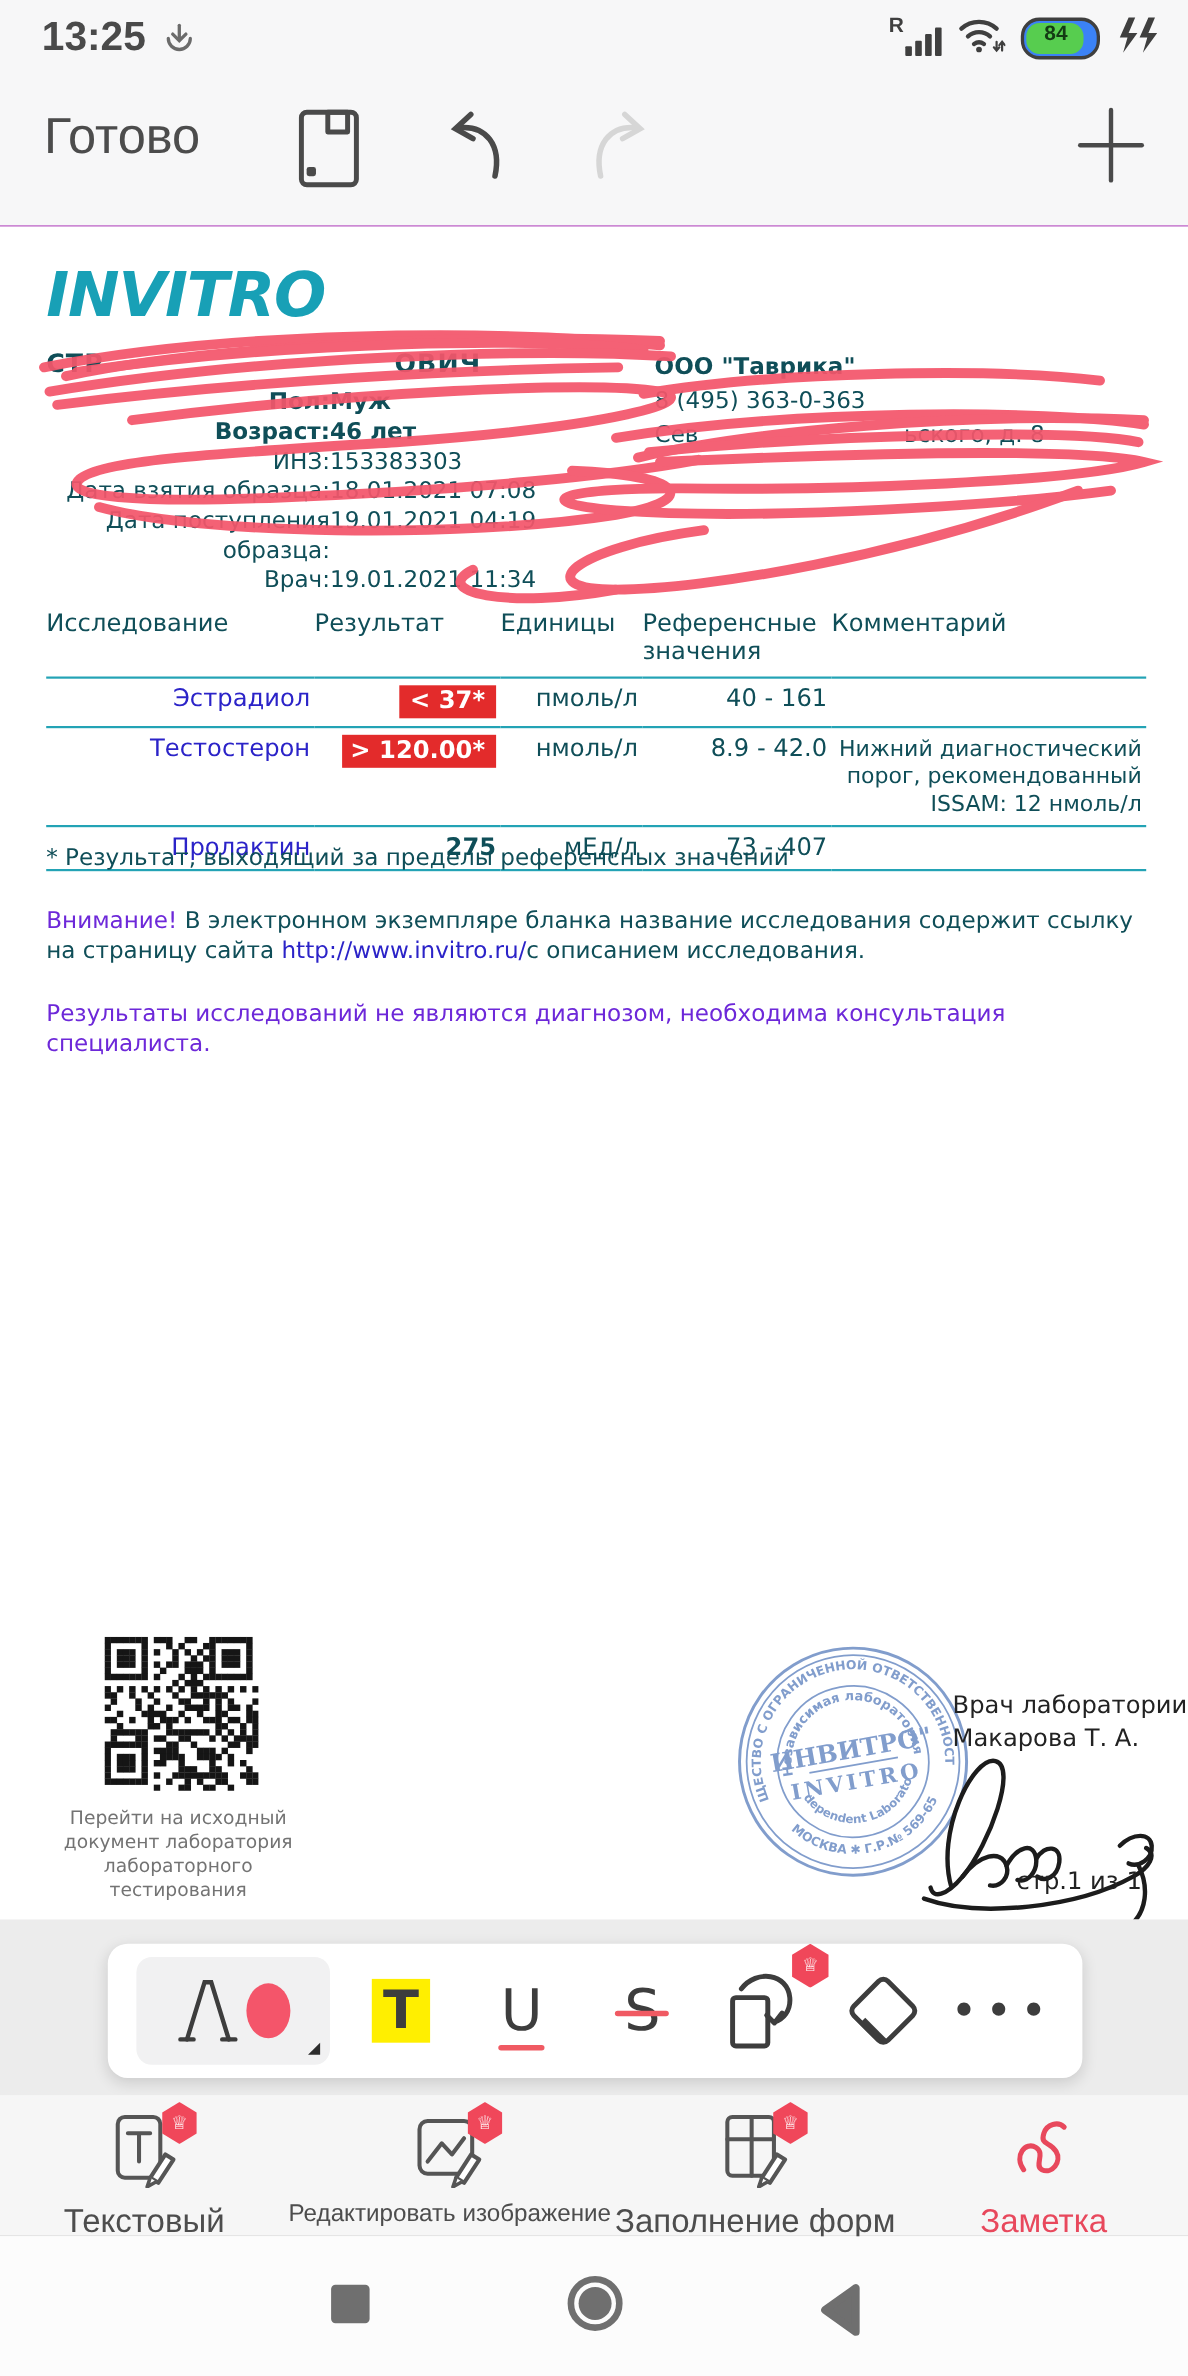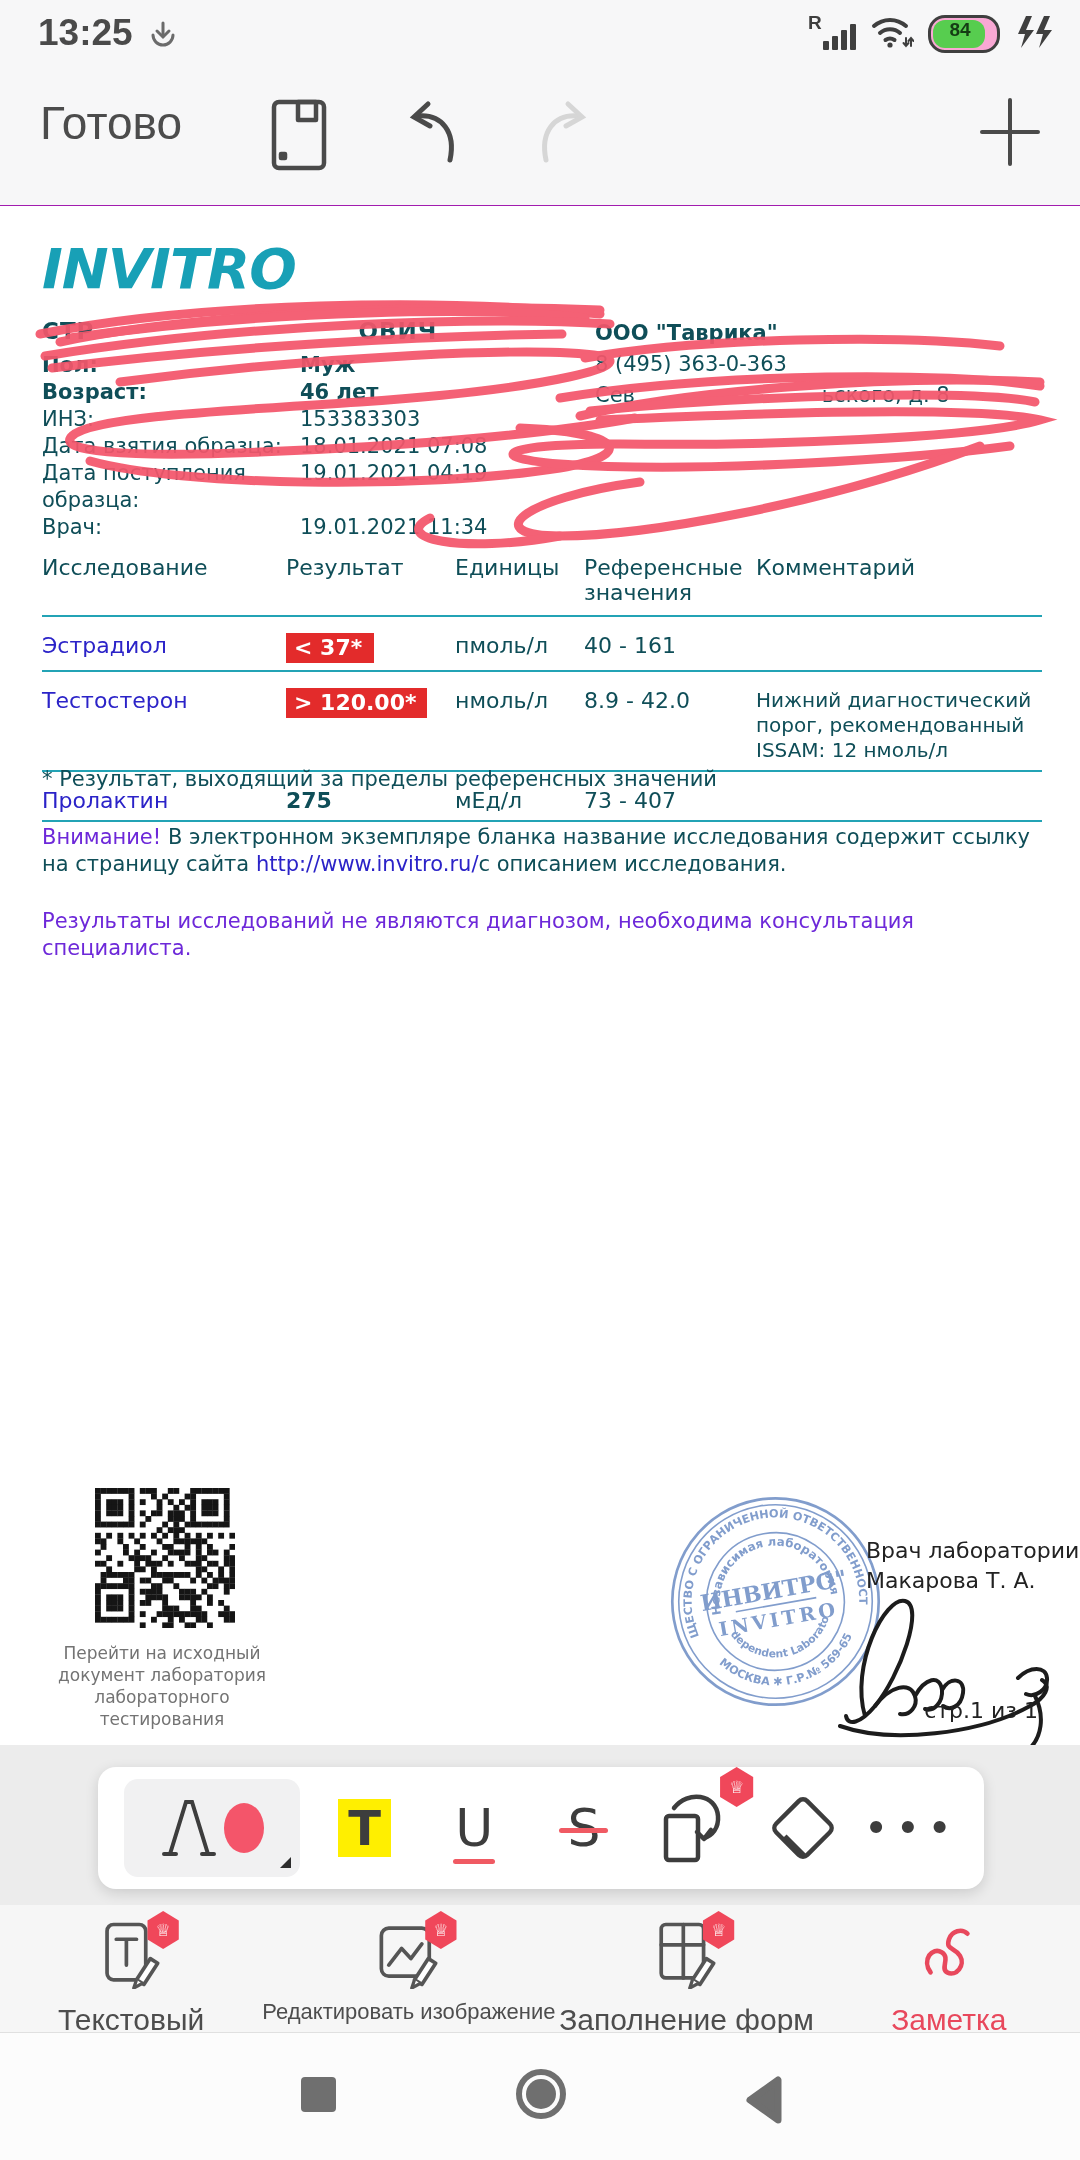--- a/index.html
+++ b/index.html
@@ -10,44 +10,44 @@
               border-bottom:1px solid #a21caf;box-shadow:0 2px 4px rgba(0,0,0,.05);}
   .status-bar{position:absolute;left:0;top:0;width:1080px;height:62px;}
   .st-time{position:absolute;left:38px;top:12px;font-size:37px;font-weight:bold;color:#4a4a4a;}
   .st-dl{position:absolute;left:148px;top:20px;}
   .st-right{position:absolute;right:26px;top:14px;display:flex;align-items:center;gap:14px;}
   .sig-wrap{position:relative;width:46px;height:36px;}
   .sig-r{position:absolute;left:-2px;top:-4px;font-size:19px;font-weight:bold;color:#3f3f3f;}
   .sig-bars{position:absolute;bottom:2px;right:0;display:flex;align-items:flex-end;gap:3px;}
   .sig-bars i{display:block;width:6px;background:#3f3f3f;border-radius:1px;}
   .batt{position:relative;width:66px;height:32px;border:3px solid #3f3f3f;border-radius:17px;
-        background:#f9a8d4;overflow:hidden;}
+        background:#3b82f6;overflow:hidden;}
   .batt-fill{position:absolute;left:2px;top:2px;bottom:2px;width:52px;background:#57cd4f;border-radius:12px;}
   .batt-num{position:absolute;left:0;top:1px;width:58px;text-align:center;font-size:19px;font-weight:bold;color:#143c14;}
   .toolbar{position:absolute;left:0;top:62px;width:1080px;height:142px;}
   .tb-done{position:absolute;left:40px;top:34px;font-size:46px;color:#4c4c4c;}
   .tb-ic{position:absolute;top:36px;}
   
   .doc{position:absolute;left:0;top:206px;width:1080px;height:1539px;background:#fff;overflow:hidden;
        font-family:"DejaVu Sans",sans-serif;color:#0f4e58;}
   .logo{position:absolute;left:42px;top:30px;font-size:56px;font-weight:800;font-style:italic;
         color:#18a0b6;letter-spacing:-1px;font-family:"DejaVu Sans",sans-serif;}
   .pat-name{position:absolute;left:42px;top:112px;font-size:23px;font-weight:bold;letter-spacing:1px;}
   .info{position:absolute;left:42px;top:146px;width:520px;font-size:21px;line-height:27px;}
   .info .row{display:flex;}
-  .info .lab{width:258px;flex:none;}
+  .info .lab{width:258px;flex:none;text-align:right;}
   .info .row:nth-child(1) .lab,.info .row:nth-child(1) .val,
   .info .row:nth-child(2) .lab,.info .row:nth-child(2) .val{font-weight:bold;}
   .org{position:absolute;left:595px;top:112px;font-size:21px;line-height:31px;}
   .org .org-name{font-weight:bold;}
   
   .restable{position:absolute;left:42px;top:345px;width:1000px;border-collapse:collapse;
             font-size:22px;color:#0f4e58;}
   .restable th{font-weight:normal;text-align:left;vertical-align:top;padding:4px 4px 10px 0;}
-  .restable td{vertical-align:top;padding:16px 4px 7px 0;}
+  .restable td{vertical-align:top;padding:6px 4px 7px 0;text-align:right;}
   .restable tr.brow{border-top:2px solid #23a3b5;}
   .restable tr.brow:last-child,.restable tbody{border-bottom:2px solid #23a3b5;}
   .c-name{width:240px;} .c-res{width:165px;} .c-unit{width:125px;} .c-ref{width:168px;}
   .tname{color:#2b23c8;}
   .flag{display:inline-block;background:#e32b2b;color:#fff;font-weight:bold;
         padding:2px 10px 3px 8px;min-width:70px;}
   .resplain{font-weight:bold;}
   .ccomment{font-size:20px;line-height:25px;}
   
   .fnote{position:absolute;left:42px;font-size:21px;line-height:27px;}

